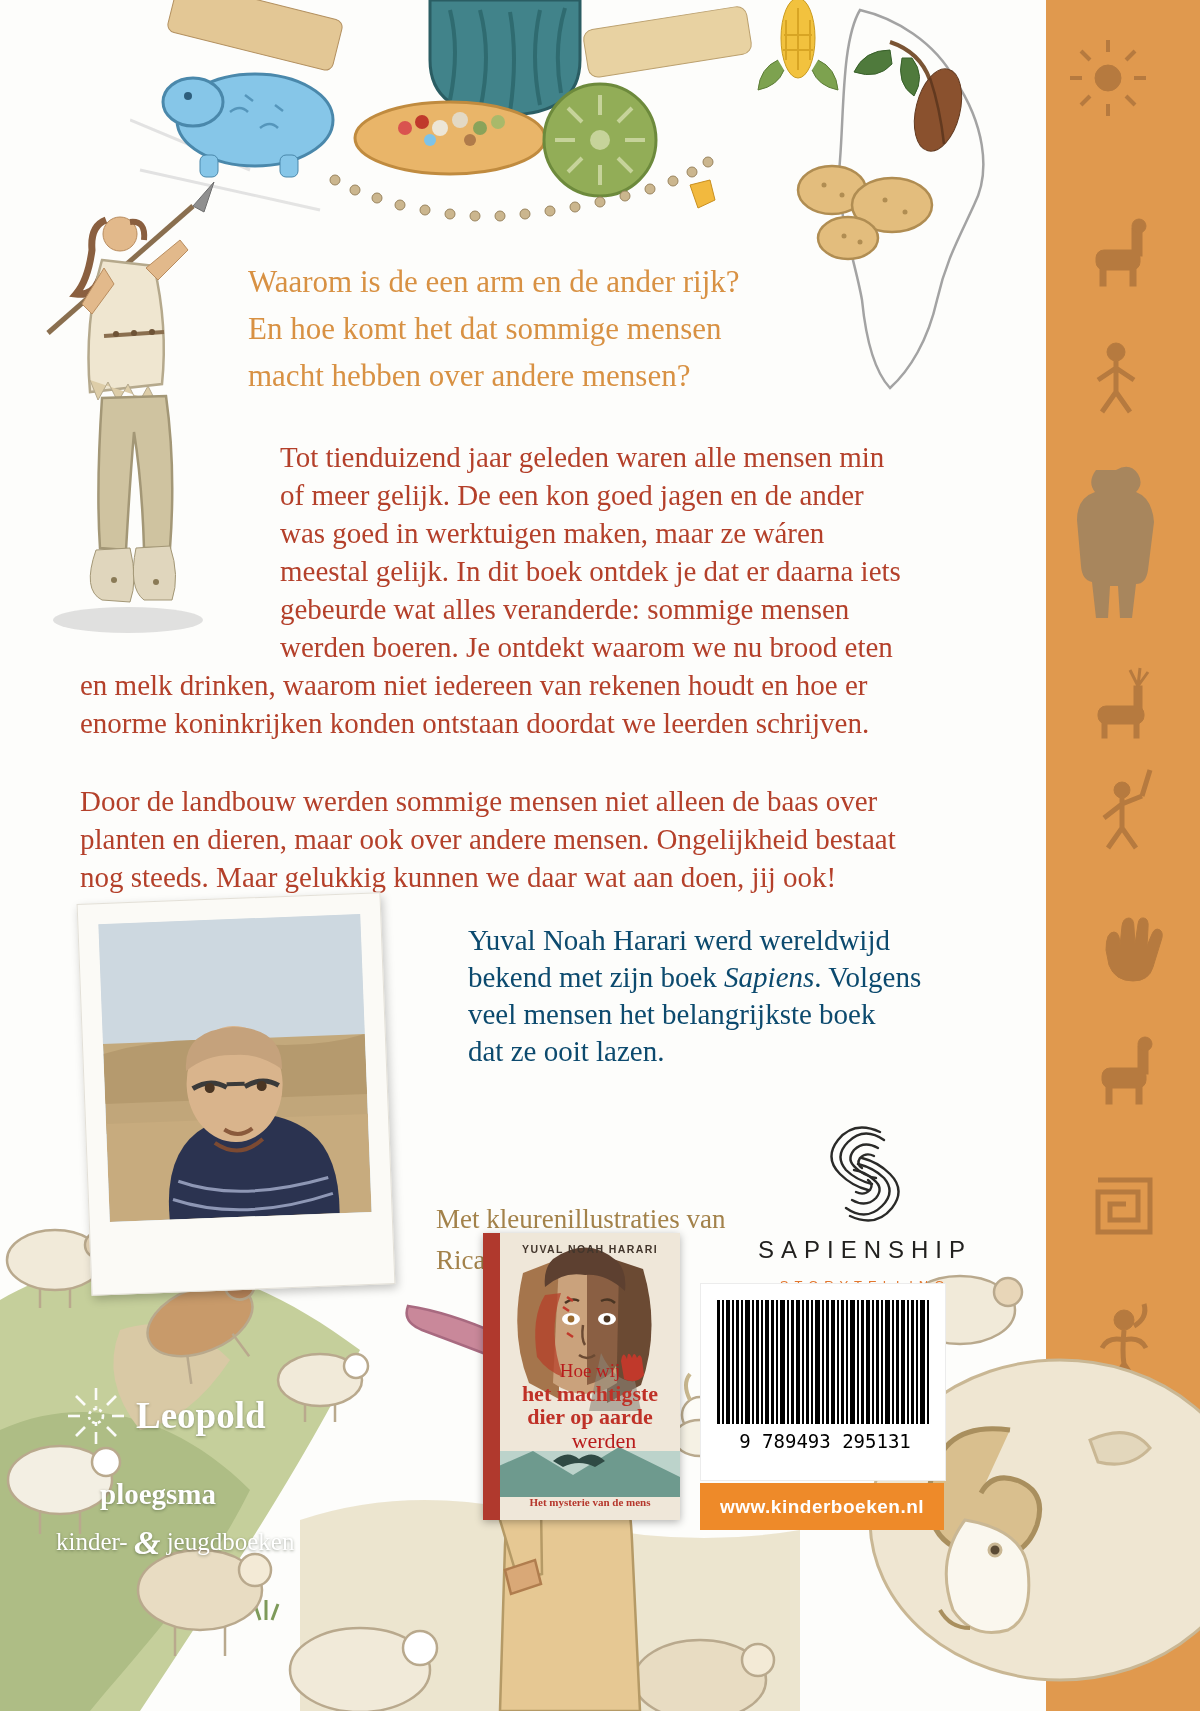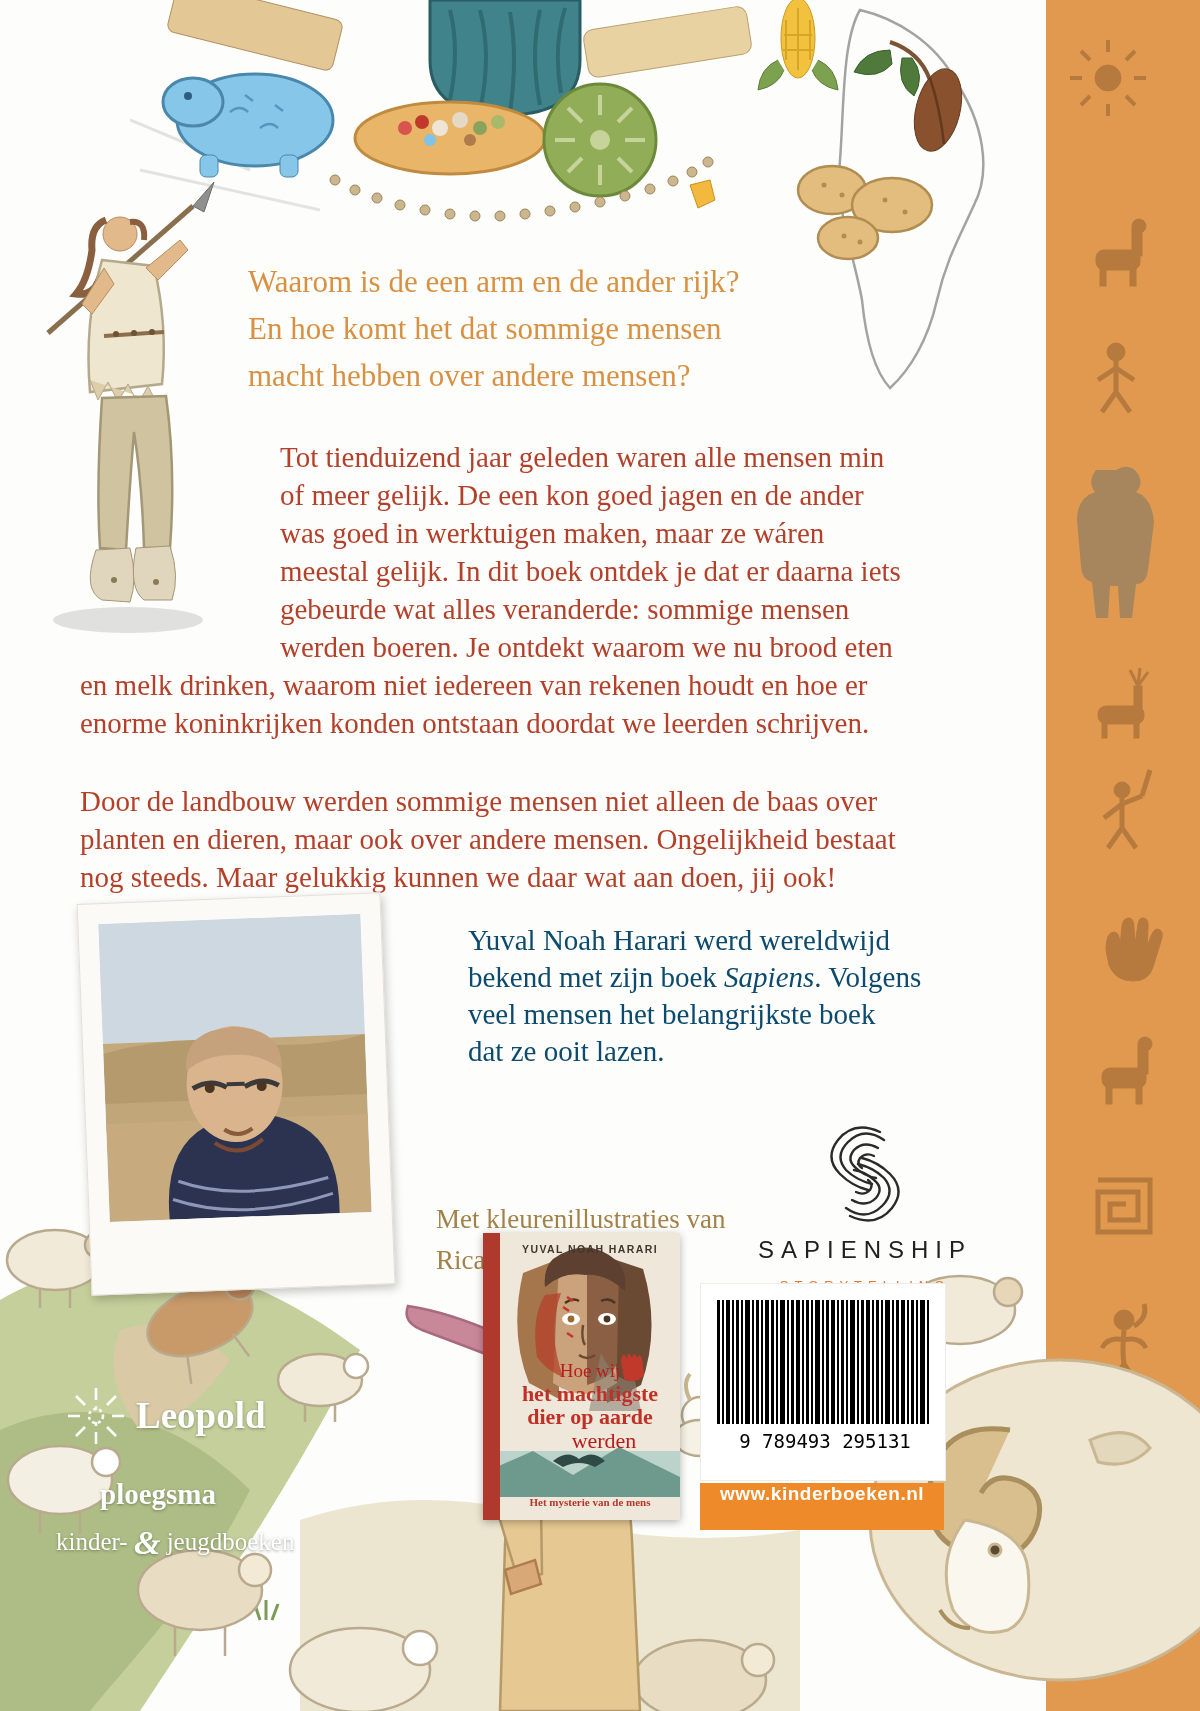--- a/index.html
+++ b/index.html
@@ -41,21 +41,21 @@
   #minicover .author{position:absolute;left:17px;top:10px;width:180px;text-align:center;
     font-family:"Liberation Sans",sans-serif;font-size:10.5px;letter-spacing:1.4px;font-weight:bold;color:#43362c;}
   #minicover .titleblock{position:absolute;left:17px;top:128px;width:180px;text-align:center;line-height:1.08;}
   #minicover .t-grey{color:#b91c1c;font-size:19px;}
   #minicover .t-red{color:#bf3127;font-weight:bold;font-size:22px;}
   #minicover .subtitle{position:absolute;left:17px;bottom:12px;width:180px;text-align:center;color:#b5362b;font-size:11px;font-weight:bold;}
   
   #barcodebox{left:700px;top:1283px;width:244px;height:196px;background:#fff;border:1px solid #ececec;}
   #barcodebox .num{position:absolute;left:2px;top:146px;width:244px;text-align:center;
     font-family:"DejaVu Sans Mono",monospace;font-size:19px;color:#000;}
-  #urlbar{left:700px;top:1483px;width:244px;height:47px;background:#ee8a29;display:flex;justify-content:center;}
+  #urlbar{left:700px;top:1483px;width:244px;height:47px;background:#ee8a29;display:flex;align-items:center;justify-content:center;}
   #urlbar span{font-family:"Liberation Sans",sans-serif;font-weight:bold;font-size:19px;color:#fff;letter-spacing:.5px;}
   
   .pubtext{color:#fff;text-shadow:0 1px 3px rgba(40,50,30,.45);}
   #leopold-text{left:136px;top:1394px;font-size:37px;font-weight:bold;}
   #ploegsma-text{left:100px;top:1478px;font-size:29px;font-weight:bold;}
   #kinder-text{left:56px;top:1524px;font-size:25px;}
   #kinder-text .amp{font-size:34px;font-style:italic;font-weight:bold;vertical-align:-4px;}
   
   #stripe{left:1046px;top:0;width:154px;height:1711px;background:#e0994e;}
 </style>

